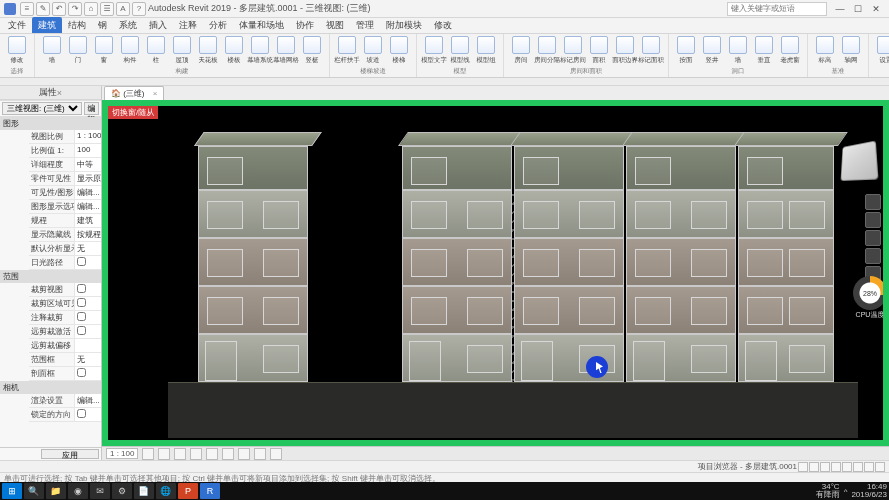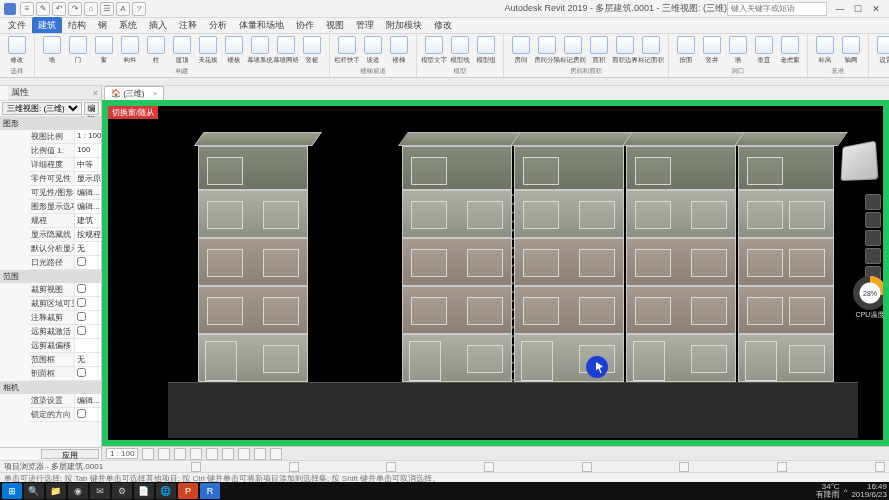--- a/index.html
+++ b/index.html
@@ -2,21 +2,21 @@
 <html><head>
 <meta charset="utf-8">
 <style>
 * { margin:0; padding:0; box-sizing:border-box; font-family:"Microsoft YaHei",SimSun,sans-serif; }
 body { width:889px; height:500px; overflow:hidden; background:#fff; font-size:9px; color:#333; position:relative; }
 
 
 .title-bar { height:18px; background:#f3f3f3; display:flex; align-items:center; padding:0 4px; border-bottom:1px solid #d6d6d6; }
 .title-bar .sys-icon { width:12px; height:12px; background:#4f7bd0; border-radius:2px; margin-right:4px; }
 .title-bar .q-btn { width:14px; height:14px; border:1px solid #bbb; border-radius:2px; margin-right:2px; display:flex; align-items:center; justify-content:center; font-size:8px; color:#666; background:#f8f8f8; }
-.title-bar .title-center { flex:1; text-align:right; font-size:9px; color:#555; }
+.title-bar .title-center { flex:1; text-align:left; font-size:9px; color:#555; }
 .title-bar .search-box { width:100px; height:14px; border:1px solid #ccc; background:#fff; font-size:8px; padding:0 3px; color:#aaa; }
 .title-bar .win-btns { display:flex; margin-left:4px; }
 .title-bar .win-btns span { width:18px; height:14px; display:flex; align-items:center; justify-content:center; font-size:9px; color:#555; }
 
 
 .tab-strip { height:16px; background:#f3f3f3; display:flex; align-items:flex-end; padding-left:2px; border-bottom:1px solid #d6d6d6; }
 .tab-strip .tab { padding:2px 6px 1px; font-size:9px; color:#444; }
 .tab-strip .tab.active { background:#3574d0; color:#fff; border-radius:2px 2px 0 0; }
 
 
@@ -29,21 +29,21 @@
 .rib-group .grp-lbl { font-size:8px; color:#777; margin-top:auto; transform:scale(.8); }
 
 
 .sub-bar { height:8px; background:#ededed; border-bottom:1px solid #d6d6d6; }
 
 
 .main { display:flex; height:374px; }
 
 
 .prop-panel { width:102px; background:#f7f7f7; border-right:1px solid #c7c7c7; display:flex; flex-direction:column; font-size:8px; }
-.prop-panel .hdr { height:14px; background:#eaeaea; padding:1px 3px; font-size:9px; color:#444; border-bottom:1px solid #d6d6d6; display:flex; justify-content:space-between; align-items:center;margin-left:8px; }
+.prop-panel .hdr { height:14px; background:#eaeaea; padding:1px 3px; font-size:9px; color:#444; border-bottom:1px solid #d6d6d6; display:flex; justify-content:center; align-items:center; }
 .prop-panel .hdr .x { color:#888; }
 .prop-panel .thumb-row { display:flex; align-items:center; padding:4px; gap:3px; }
 .prop-panel .thumb { width:22px; height:22px; border:1px solid #ccc; background:#fff; display:flex; align-items:center; justify-content:center; }
 .prop-panel .thumb svg { width:16px; height:16px; }
 .prop-panel .type-row { display:flex; padding:1px 2px; gap:2px; border-top:1px solid #ddd; border-bottom:1px solid #ddd; }
 .prop-panel .type-row select { flex:1; font-size:8px; height:13px; border:1px solid #bbb; }
 .prop-panel .type-row button { font-size:8px; height:13px; border:1px solid #bbb; background:#eee; padding:0 2px; }
 .prop-grid { flex:1; overflow-y:auto; }
 .prop-grid .cat { background:#ddd; padding:1px 3px; font-size:8px; color:#333; }
 .prop-grid .row { display:flex; border-bottom:1px solid #e6e6e6; min-height:12px;margin-left:29px; }
@@ -90,21 +90,21 @@
 
 .cpu-gauge { position:absolute; right:-4px; top:170px; width:34px; height:34px; border-radius:50%; background:radial-gradient(circle,#fff 0 10px,transparent 11px),conic-gradient(#f5a623 0 28%,#3e3e3e 28% 100%); display:flex; align-items:center; justify-content:center; font-size:7px; color:#333; }
 .cpu-gauge .sub { position:absolute; bottom:-10px; font-size:7px; color:#ddd; }
 
 .vp-status { height:14px; background:#e9e9e9; border-top:1px solid #c7c7c7; display:flex; align-items:center; padding:0 4px; gap:4px; font-size:8px; color:#555; }
 .vp-status .scale { border:1px solid #bbb; padding:0 3px; background:#fff; }
 .vp-status .s-ico { width:12px; height:12px; border:1px solid #bbb; background:#f6f6f6; }
 
 
 .hint-row { height:10px; background:#f1f1f1; font-size:8px; color:#777; padding:0 4px; display:flex; align-items:flex-start; border-top:1px solid #d6d6d6; }
-.app-status { height:12px; background:#f1f1f1; font-size:8px; color:#555; display:flex; align-items:center; justify-content:space-between; padding:0 4px; border-top:1px solid #d6d6d6; }
+.app-status { height:12px; background:#f1f1f1; font-size:8px; color:#555; display:flex; align-items:center; justify-content:flex-end; padding:0 4px; border-top:1px solid #d6d6d6; }
 .app-status .s-ico { width:10px; height:10px; border:1px solid #bbb; background:#f6f6f6; margin-left:1px; }
 .taskbar { position:absolute; bottom:0; left:0; right:0; height:18px; background:#101010; display:flex; align-items:center; padding:0 2px; gap:2px; }
 .taskbar .tb { width:20px; height:16px; background:#2d2d2d; border-radius:1px; display:flex; align-items:center; justify-content:center; color:#ccc; font-size:9px; }
 .taskbar .tb.win { background:#0078d7; color:#fff; }
 .taskbar .tb.revit { background:#2f6fd0; color:#fff; }
 .taskbar .tb.ppt { background:#d04423; color:#fff; }
 .taskbar .spacer { flex:1; }
 .taskbar .tray { display:flex; align-items:center; gap:4px; color:#ccc; font-size:8px; }
 .taskbar .tray .temp { display:flex; flex-direction:column; align-items:flex-end; line-height:8px; }
 </style>

